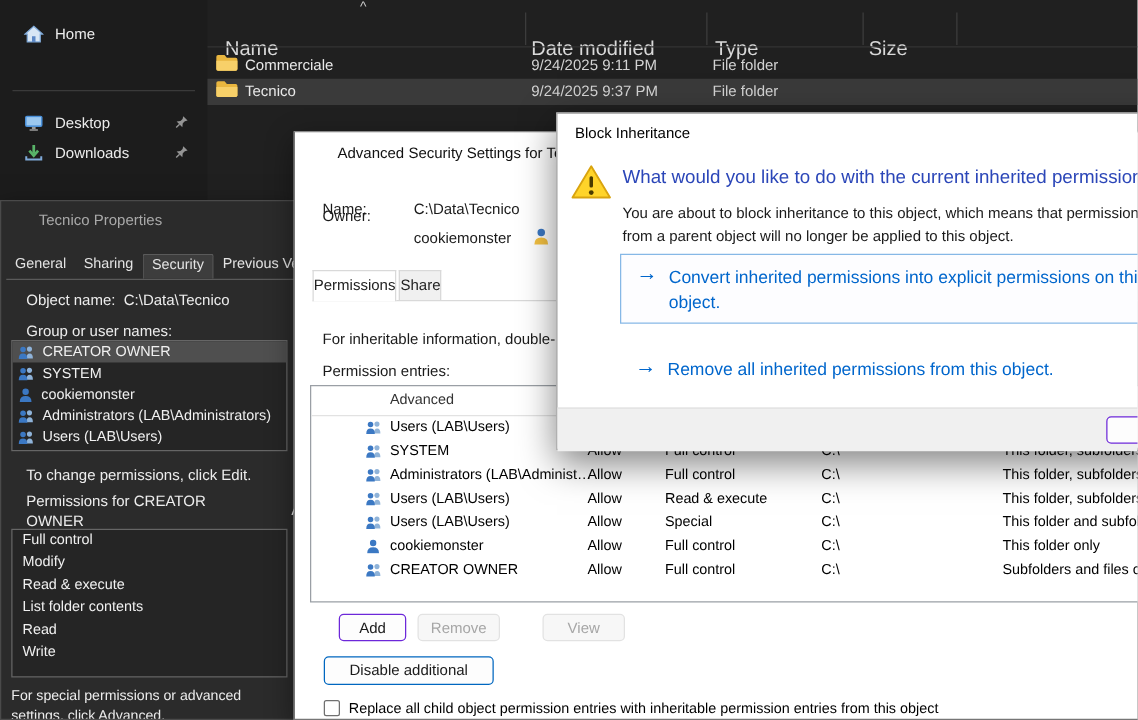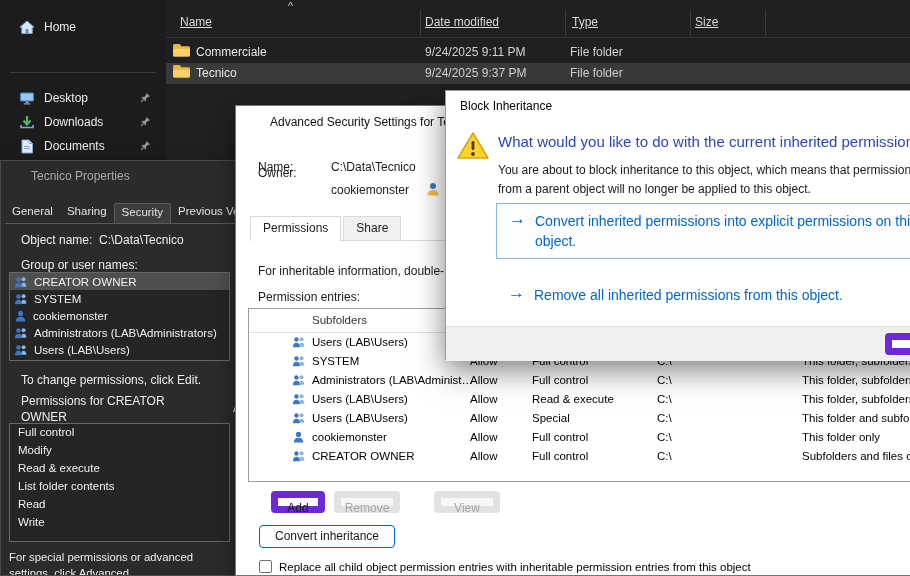--- a/index.html
+++ b/index.html
@@ -14,21 +14,21 @@
 
   
   .sidebar { position: absolute; left: 0; top: 0; width: 166px; height: 576px; background: #1c1c1c; }
   .sb-item { position: absolute; left: 6px; width: 154px; height: 24px; display: flex; align-items: center; gap: 9px; padding-left: 12px; color: #ececec; border-radius: 4px; cursor: default; }
   .sb-item .sb-label { font-size: 12px; }
   .sb-ico { width: 17px; height: 16px; display: inline-flex; align-items: center; justify-content: center; flex: 0 0 17px; }
   .sb-pin { position: absolute; right: 8px; top: 6px; width: 12px; height: 12px; opacity: .85; }
   .sb-divider { position: absolute; left: 10px; right: 10px; top: 72px; border-top: 1px solid #3a3a3a; }
 
   .fl-header { position: absolute; left: 166px; top: 8px; height: 28px; right: 0; color: #d9d9d9; }
-  .fl-h { position: absolute; top: 7px; font-size: 12px; text-decoration: underline; }
+  .fl-h { position: absolute; top: 23px; font-size: 16px; }
   .fl-sep { position: absolute; top: 2px; height: 26px; border-left: 1px solid #3c3c3c; }
   .fl-headline { position: absolute; left: 166px; right: 0; top: 37px; border-top: 1px solid #333333; }
   .sort-ind { position: absolute; left: 288px; top: 0px; color: #c8c8c8; font-size: 11px; }
 
   .fl-row { position: absolute; left: 166px; width: 744px; height: 21px; color: #e8e8e8; }
   .fl-row.selected { background: #3a3a3a; }
   .fl-cell { position: absolute; top: 3px; font-size: 12px; white-space: nowrap; }
   .fl-folder-ico { position: absolute; left: 6px; top: 1px; }
   .c-name { left: 30px; }
   .c-date { left: 259px; color: #d2d2d2; }
@@ -46,34 +46,34 @@
   .plist-item.sel { background: #4f4f4f; }
   .perm-item { height: 18px; padding: 2px 0 0 8px; font-size: 11.5px; white-space: nowrap; }
   .hint2 { position: absolute; left: 8px; width: 224px; font-size: 11.3px; color: #ededed; line-height: 1.45; }
 
   
   .adv { position: absolute; left: 235px; top: 105px; width: 720px; height: 471px; background: #ffffff; border: 1px solid #767676; z-index: 20; color: #000; box-shadow: 0 8px 22px rgba(0,0,0,.45); }
   .adv-title { position: absolute; left: 0; top: 0; right: 0; height: 32px; line-height: 32px; padding-left: 34px; font-size: 12px; color: #111; background: #ffffff; }
   .adv-title-ico { position: absolute; left: 12px; top: 8px; }
   .adv-lbl { position: absolute; font-size: 12px; color: #1a1a1a; white-space: nowrap; }
   .adv-tabs { position: absolute; left: 14px; top: 110px; width: 690px; height: 25px; border-bottom: 1px solid #d9d9d9; display: flex; align-items: flex-end; }
-  .atab { height: 24px; line-height: 23px; padding: 0 12px; font-size: 12px; background: #f0f0f0; border: 1px solid #d9d9d9; border-bottom: none; margin-right: 2px; color: #222; }
+  .atab { height: 24px; line-height: 23px; padding: 0 0; font-size: 12px; background: #f0f0f0; border: 1px solid #d9d9d9; border-bottom: none; margin-right: 2px; color: #222; }
   .atab.sel { background: #ffffff; height: 25px; margin-bottom: -1px; }
   .atable { position: absolute; left: 12px; top: 202px; width: 700px; height: 174px; border: 1px solid #9a9fa5; background: #fff; overflow: hidden; }
   .atable-head { position: absolute; left: 0; right: 0; top: 0; height: 24px; border-bottom: 1px solid #e2e2e2; }
   .ath { position: absolute; top: 5px; font-size: 11.5px; color: #333; }
   .tr { position: absolute; left: 0; right: 0; height: 19px; }
   .tcell { position: absolute; top: 3px; font-size: 11.5px; white-space: nowrap; color: #000; }
   .ti { position: absolute; left: 43px; top: 3px; }
   .tp { left: 63px; width: 162px; overflow: hidden; text-overflow: ellipsis; }
   .tt { left: 221px; }
   .ta { left: 283px; }
   .tif { left: 408px; }
   .tap { left: 553px; width: 200px; overflow: hidden; }
-  .btn { position: absolute; height: 22px; background: #fdfdfd; border: 7px solid #6d28d9; border-radius: 4px; font-size: 12px; color: #1a1a1a; text-align: center; line-height: 20px; }
+  .btn { position: absolute; height: 22px; background: #fdfdfd; border: 1px solid #6d28d9; border-radius: 4px; font-size: 12px; color: #1a1a1a; text-align: center; line-height: 20px; }
   .btn.disabled { color: #a6a6a6; background: #f7f7f7; border-color: #e2e2e2; }
   .btn.focus-blue { border: 1px solid #0067c0; height: 23px; line-height: 21px; }
   .acheck { position: absolute; width: 13px; height: 13px; border: 1px solid #707070; background: #fff; border-radius: 2px; }
   .acheck-lbl { position: absolute; font-size: 11.5px; white-space: nowrap; }
 
   
   .block { position: absolute; left: 445px; top: 90px; width: 560px; height: 270px; background: #ffffff; border: 1px solid #9b9b9b; z-index: 30; box-shadow: 0 10px 28px rgba(0,0,0,.5); }
   .block-title { position: absolute; left: 0; top: 0; right: 0; height: 30px; line-height: 30px; padding-left: 14px; font-size: 12px; color: #000; }
   .warn-ico { position: absolute; left: 10px; top: 40px; }
   .block-heading { position: absolute; left: 52px; top: 42px; width: 520px; font-size: 15px; color: #2b46b8; white-space: nowrap; overflow: hidden; }
@@ -125,37 +125,20 @@
           </svg>
       </span>
       <span class="sb-label">Downloads</span>
       <span class="sb-pin">
         <svg viewBox="0 0 12 12" width="11" height="11">
             <path d="M7.2 1 L11 4.8 L8.6 5.4 L6.8 7.2 L6.4 10.6 L1.4 5.6 L4.8 5.2 L6.6 3.4 Z" fill="#a9a9a9"></path>
             <path d="M1 11 L4 8" stroke="#a9a9a9" stroke-width="1.2"></path>
           </svg>
       </span>
     </div>
-    <div class="sb-item" style="top:134px">
-      <span class="sb-ico">
-        <svg viewBox="0 0 14 15" width="14" height="15">
-            <path d="M2 1 H9 L12.5 4.5 V14 H2 Z" fill="#e8f0fa" stroke="#7fa9d8"></path>
-            <path d="M9 1 V4.5 H12.5" fill="none" stroke="#7fa9d8"></path>
-            <rect x="4" y="7" width="6" height="1" fill="#7fa9d8"></rect>
-            <rect x="4" y="9.2" width="6" height="1" fill="#7fa9d8"></rect>
-          </svg>
-      </span>
-      <span class="sb-label">Documents</span>
-      <span class="sb-pin">
-        <svg viewBox="0 0 12 12" width="11" height="11">
-            <path d="M7.2 1 L11 4.8 L8.6 5.4 L6.8 7.2 L6.4 10.6 L1.4 5.6 L4.8 5.2 L6.6 3.4 Z" fill="#a9a9a9"></path>
-            <path d="M1 11 L4 8" stroke="#a9a9a9" stroke-width="1.2"></path>
-          </svg>
-      </span>
-    </div>
   </div>
 
   <span class="sort-ind">^</span>
 
   <div class="fl-header">
     <span class="fl-h" style="left:14px">Name</span>
     <span class="fl-h" style="left:259px">Date modified</span>
     <span class="fl-h" style="left:406px">Type</span>
     <span class="fl-h" style="left:529px">Size</span>
     <span class="fl-sep" style="left:254px"></span>
@@ -290,21 +273,21 @@
   <div class="adv-tabs">
     <span class="atab sel">Permissions</span>
     <span class="atab">Share</span>
   </div>
 
   <span class="adv-lbl" style="left:22px;top:158px">For inheritable information, double-</span>
   <span class="adv-lbl" style="left:22px;top:184px">Permission entries:</span>
 
   <div class="atable">
     <div class="atable-head">
-      <span class="ath" style="left:63px">Subfolders</span>
+      <span class="ath" style="left:63px">Advanced</span>
     </div>
 
     <div class="tr" style="top:24px">
       <span class="ti"><svg viewBox="0 0 16 14" width="14" height="12">
             <circle cx="11" cy="3.8" r="2.4" fill="#8fb3d9"></circle>
             <path d="M8.2 12.6 q0-4.6 3-4.6 t3 4.6 z" fill="#8fb3d9"></path>
             <circle cx="5" cy="4.2" r="2.6" fill="#3b78c3"></circle>
             <path d="M1 13 q0-5 4-5 t4 5 z" fill="#3b78c3"></path>
           </svg></span>
       <span class="tcell tp">Users (LAB\Users)</span>
@@ -388,21 +371,21 @@
       <span class="tcell ta">Full control</span>
       <span class="tcell tif">C:\</span>
       <span class="tcell tap">Subfolders and files only</span>
     </div>
   </div>
 
   <div class="btn" style="left:35px;top:385px;width:54px">Add</div>
   <div class="btn disabled" style="left:98px;top:385px;width:66px">Remove</div>
   <div class="btn disabled" style="left:198px;top:385px;width:66px">View</div>
 
-  <div class="btn focus-blue" style="left:23px;top:419px;width:136px">Convert inheritance</div>
+  <div class="btn focus-blue" style="left:23px;top:419px;width:136px">Disable additional</div>
 
   <span class="acheck" style="left:23px;top:454px"></span>
   <span class="acheck-lbl" style="left:43px;top:455px">Replace all child object permission entries with inheritable permission entries from this object</span>
 </div>
 
 <div class="block">
   <div class="block-title">Block Inheritance</div>
 
   <span class="warn-ico">
     <svg viewBox="0 0 34 30" width="34" height="30">

